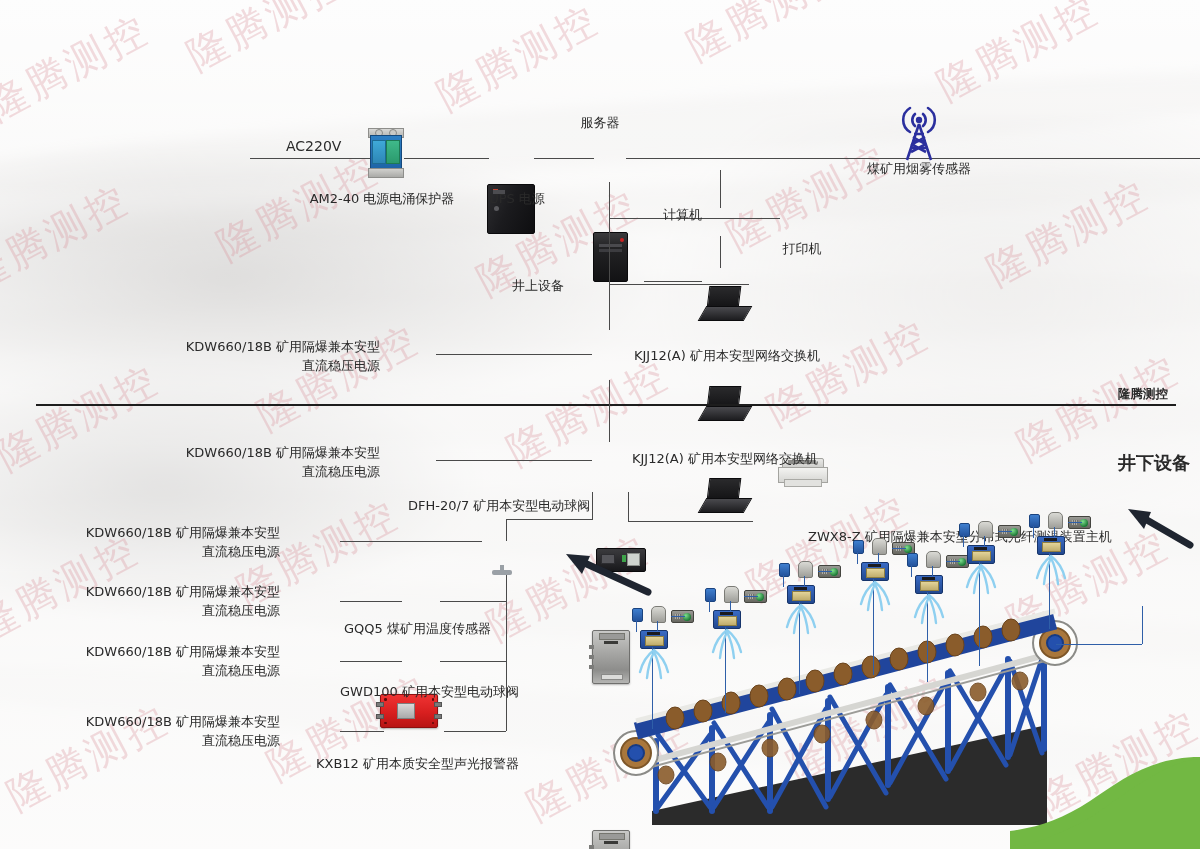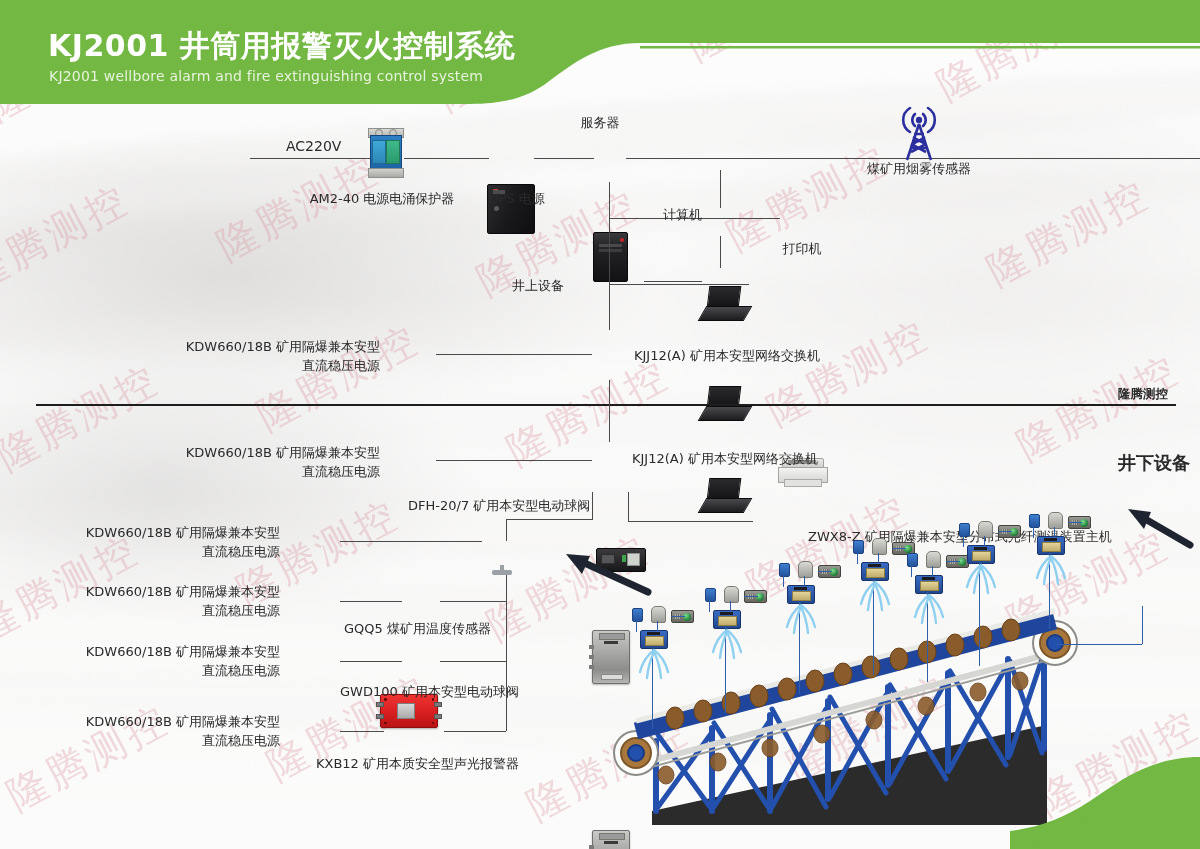--- a/index.html
+++ b/index.html
@@ -248,29 +248,20 @@
     <i style="left:480px;top:560px;">隆腾测控</i>
     <i style="left:740px;top:520px;">隆腾测控</i>
     <i style="left:1000px;top:555px;">隆腾测控</i>
     <i style="left:0px;top:730px;">隆腾测控</i>
     <i style="left:260px;top:700px;">隆腾测控</i>
     <i style="left:520px;top:740px;">隆腾测控</i>
     <i style="left:780px;top:700px;">隆腾测控</i>
     <i style="left:1030px;top:735px;">隆腾测控</i>
   </div>
 
-  <div class="header">
-    <svg width="1200" height="112" viewBox="0 0 1200 112">
-      <path d="M0,0 H1200 V43 H640 C600,43 575,62 548,82 C528,97 505,104 470,104 H0 Z" fill="#72b843"></path>
-      <path d="M640,47 H1200 V52 H640 Z" fill="#72b843" opacity="0"></path>
-      <rect x="640" y="46" width="560" height="2.5" fill="#72b843"></rect>
-    </svg>
-    <div class="title-main">KJ2001 井筒用报警灭火控制系统</div>
-    <div class="title-sub">KJ2001 wellbore alarm and fire extinguishing control system</div>
-  </div>
 
   <div class="lbl" style="left:250px;top:136px;font-size:14px;margin-left:36px;">AC220V</div>
   <div class="ln h" style="left:250px;top:158px;width:120px;"></div>
   <div class="ln h" style="left:404px;top:158px;width:85px;"></div>
   <div class="ln h" style="left:534px;top:158px;width:60px;"></div>
   <div class="ln h" style="left:626px;top:158px;width:710px;"></div>
 
   <div class="dev spd" style="left:368px;top:128px;width:34px;height:48px;">
     <div class="rail"></div>
     <div class="sc" style="left:7px;"></div>

